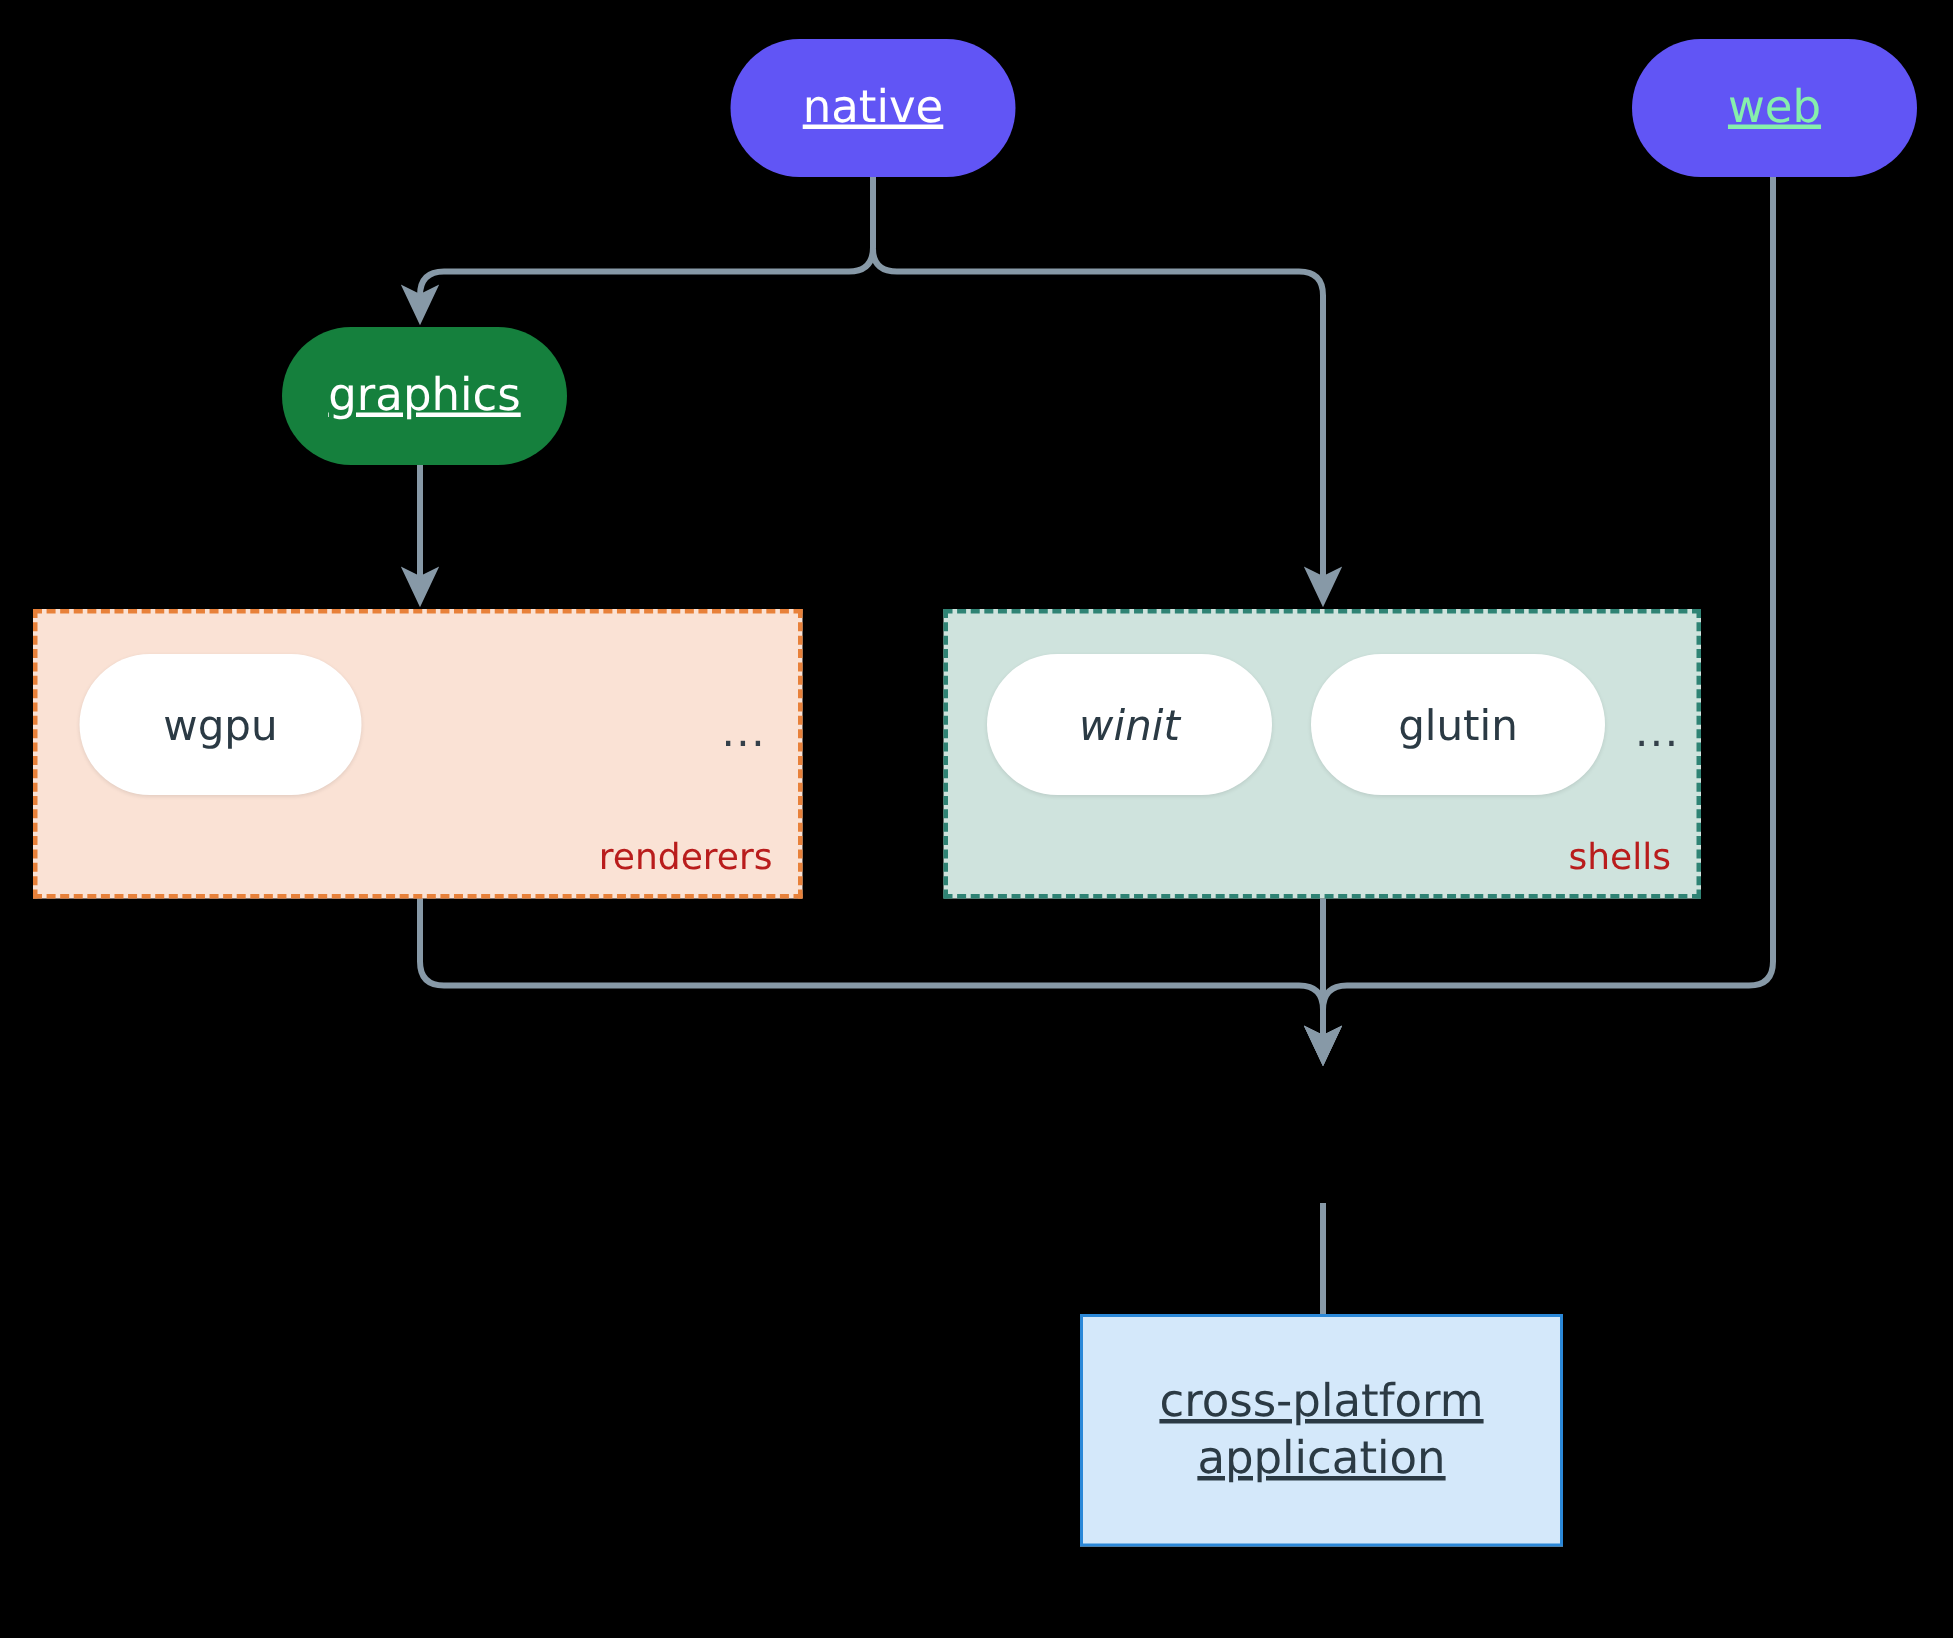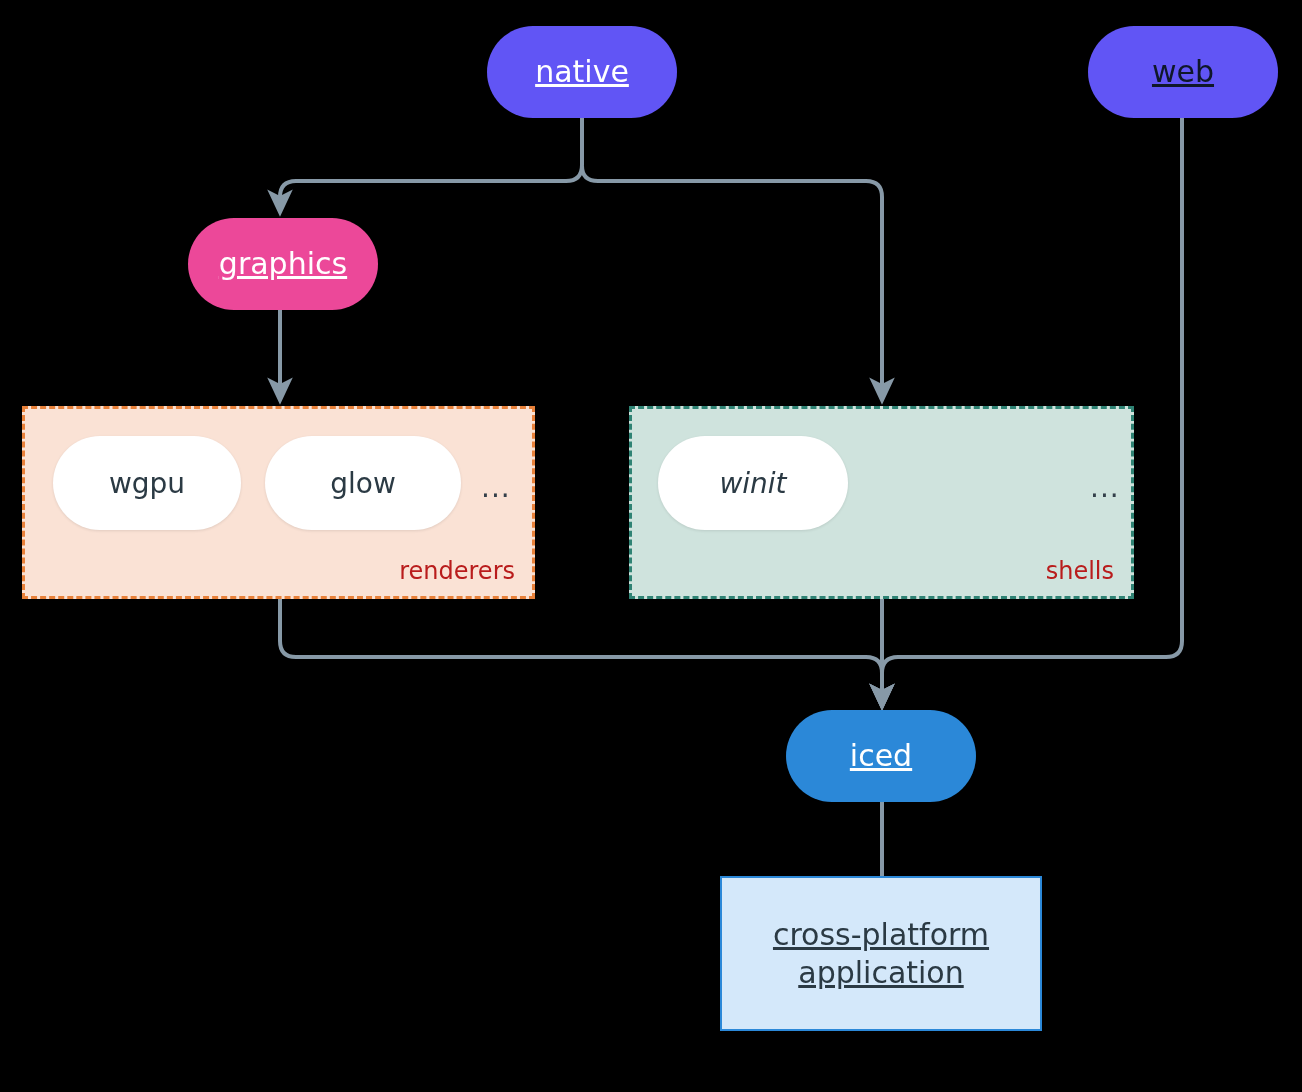--- a/index.html
+++ b/index.html
@@ -38,26 +38,26 @@
   }
   .n-native {
     left: 487px; top: 26px; width: 190px; height: 92px;
     background: #6155f5;
     color: #ffffff;
     font-size: 30px;
   }
   .n-web {
     left: 1088px; top: 26px; width: 190px; height: 92px;
     background: #6155f5;
-    color: #0f172a;
+    color: #86efac;
     font-size: 30px;
   }
   .n-graphics {
     left: 188px; top: 218px; width: 190px; height: 92px;
-    background: #ec4899;
+    background: #15803d;
     color: #ffffff;
     font-size: 30px;
   }
   .n-iced {
     left: 786px; top: 710px; width: 190px; height: 92px;
     background: #2b88d8;
     color: #ffffff;
     font-size: 30px;
   }
   .n-app {
@@ -158,37 +158,34 @@
   </div>
 
   <div class="node pill n-graphics">
     <span>graphics</span>
   </div>
 
   <div class="group g-renderers">
     <div class="chip c-wgpu">
       <span>wgpu</span>
     </div>
-    <div class="chip c-glow">
-      <span>glow</span>
-    </div>
     <span class="ellipsis e-renderers">...</span>
     <span class="group-label">renderers</span>
   </div>
 
   <div class="group g-shells">
     <div class="chip c-winit">
       <span>winit</span>
     </div>
+    <div class="chip c-glutin">
+      <span>glutin</span>
+    </div>
     <span class="ellipsis e-shells">...</span>
     <span class="group-label">shells</span>
   </div>
 
-  <div class="node pill n-iced">
-    <span>iced</span>
-  </div>
 
   <div class="node n-app">
     <span class="line">cross-platform</span>
     <span class="line">application</span>
   </div>
 
 </div>
 
 </body></html>

